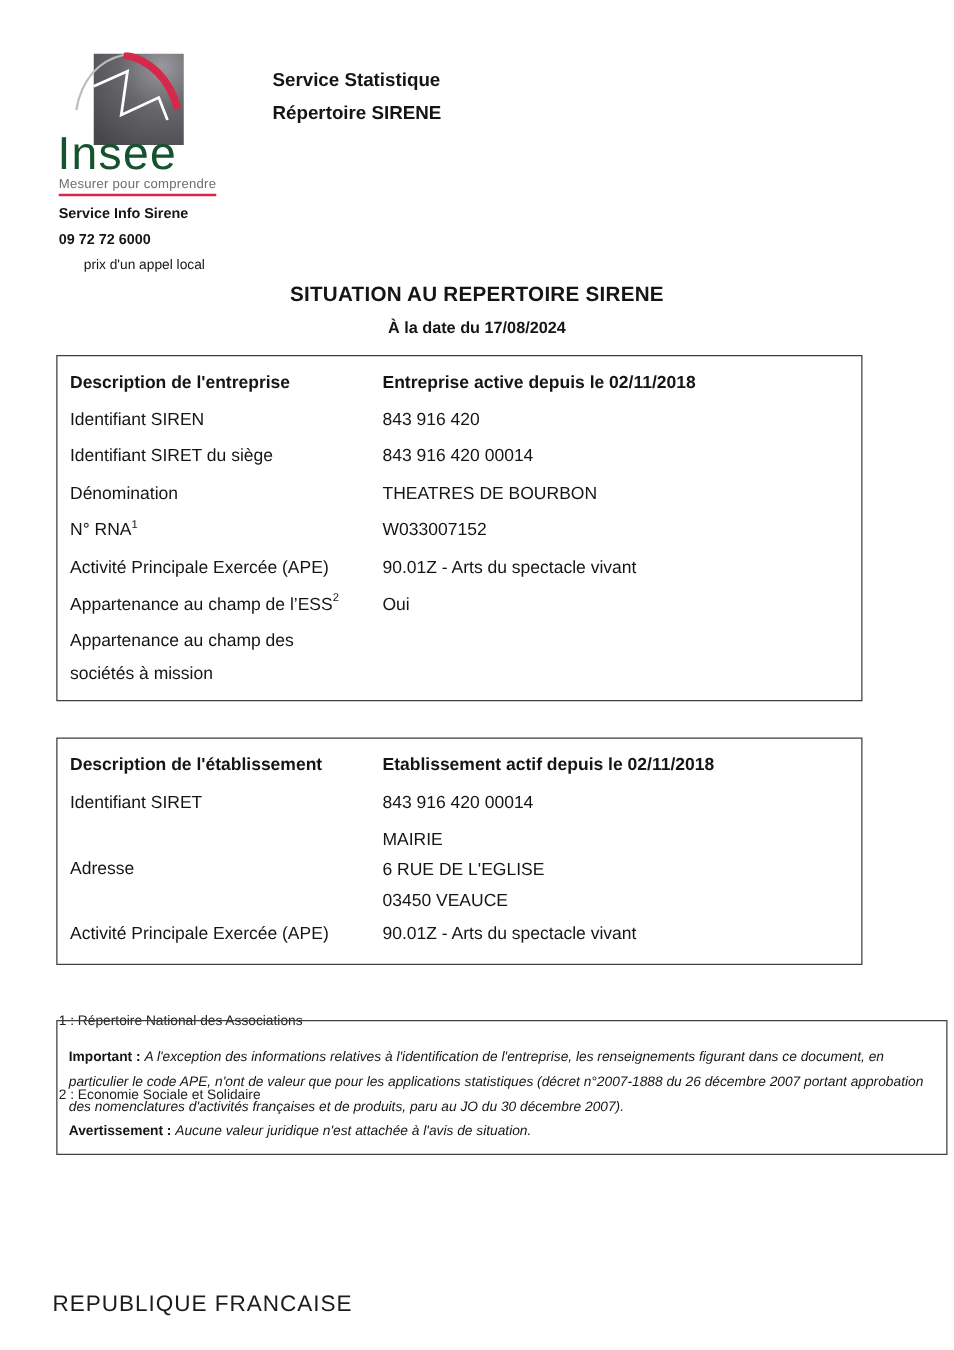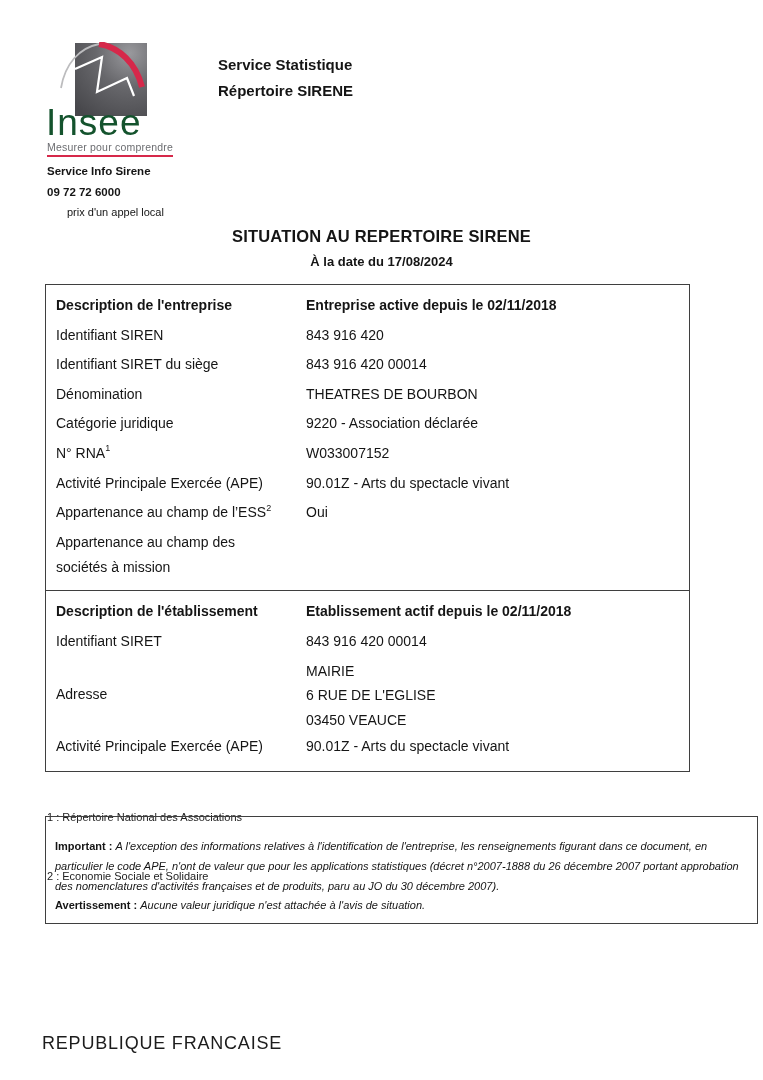--- a/index.html
+++ b/index.html
@@ -113,24 +113,20 @@
         </div>
         <div class="trow">
           <div class="tlabel">Identifiant SIRET du siège</div>
           <div class="tvalue">843 916 420 00014</div>
         </div>
         <div class="trow">
           <div class="tlabel">Dénomination</div>
           <div class="tvalue">THEATRES DE BOURBON</div>
         </div>
         <div class="trow">
-          <div class="tlabel">Catégorie juridique</div>
-          <div class="tvalue">9220 - Association déclarée</div>
-        </div>
-        <div class="trow">
           <div class="tlabel">N° RNA<sup>1</sup></div>
           <div class="tvalue">W033007152</div>
         </div>
         <div class="trow">
           <div class="tlabel">Activité Principale Exercée (APE)</div>
           <div class="tvalue">90.01Z - Arts du spectacle vivant</div>
         </div>
         <div class="trow">
           <div class="tlabel">Appartenance au champ de l’ESS<sup>2</sup></div>
           <div class="tvalue">Oui</div>

